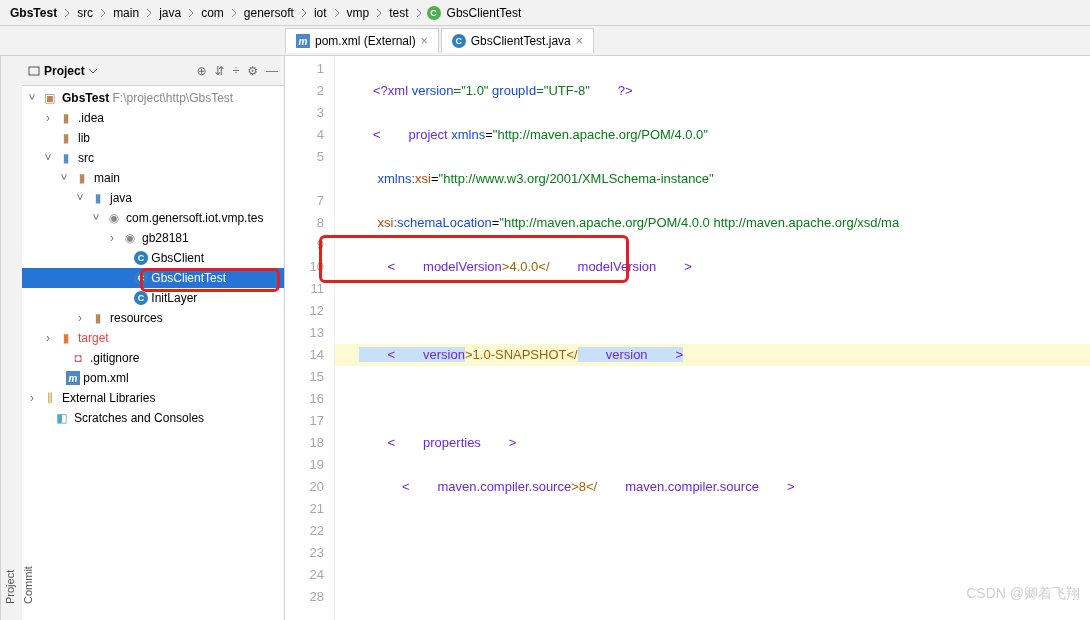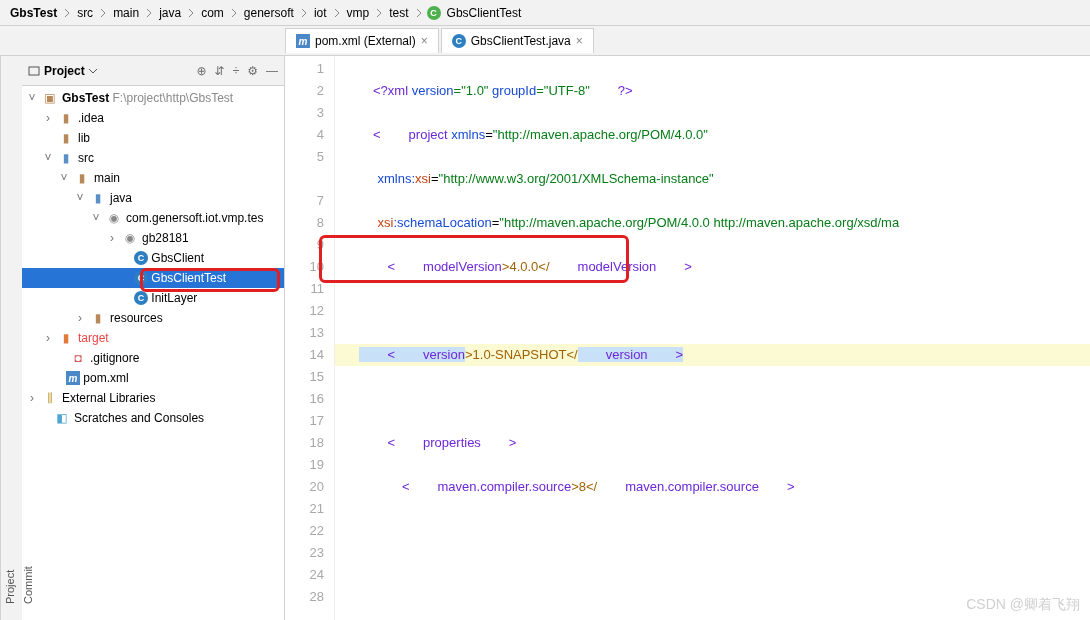--- a/index.html
+++ b/index.html
@@ -51,21 +51,21 @@
 .t-attr { color: #174ad4; }
 .t-ns { color: #c2410c; }
 .t-str { color: #067d17; }
 .t-text { color: #a16207; }
 .t-punc { color: #000; }
 
 .sel-bg { background: #c8e1f9; }
 
 .red-box-code { position: absolute; border: 3px solid #e02020; border-radius: 6px; pointer-events: none; }
 
-.watermark { position: absolute; right: 10px; bottom: 6px; color: #d0d0d0; font-size: 14px; font-family: sans-serif; pointer-events: none; }
+.watermark { position: absolute; right: 10px; bottom: 17px; color: #d0d0d0; font-size: 14px; font-family: sans-serif; pointer-events: none; }
 </style>
 </head>
 <body>
 
 <div class="breadcrumb">
   <b class="bc">GbsTest</b>
   <span class="sep">
       <svg viewBox="0 0 8 8">
         <path d="M2 0 L6 4 L2 8" fill="none" stroke="#888"></path>
       </svg>

